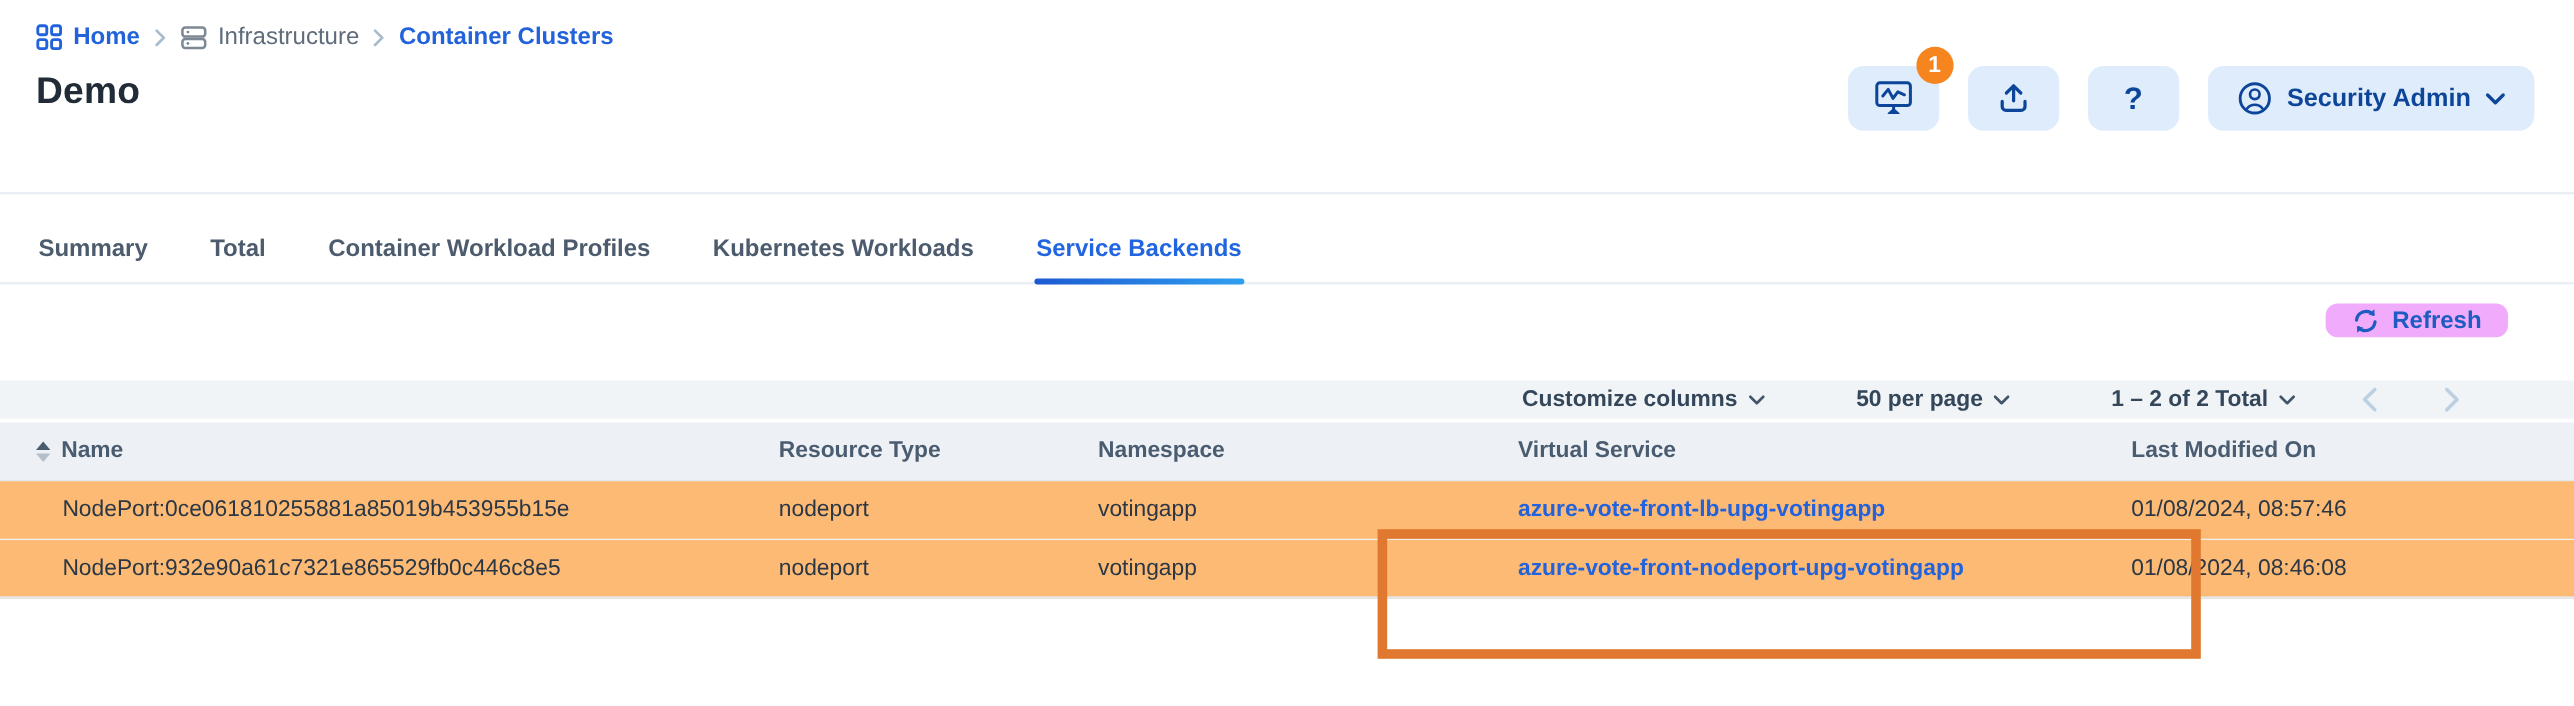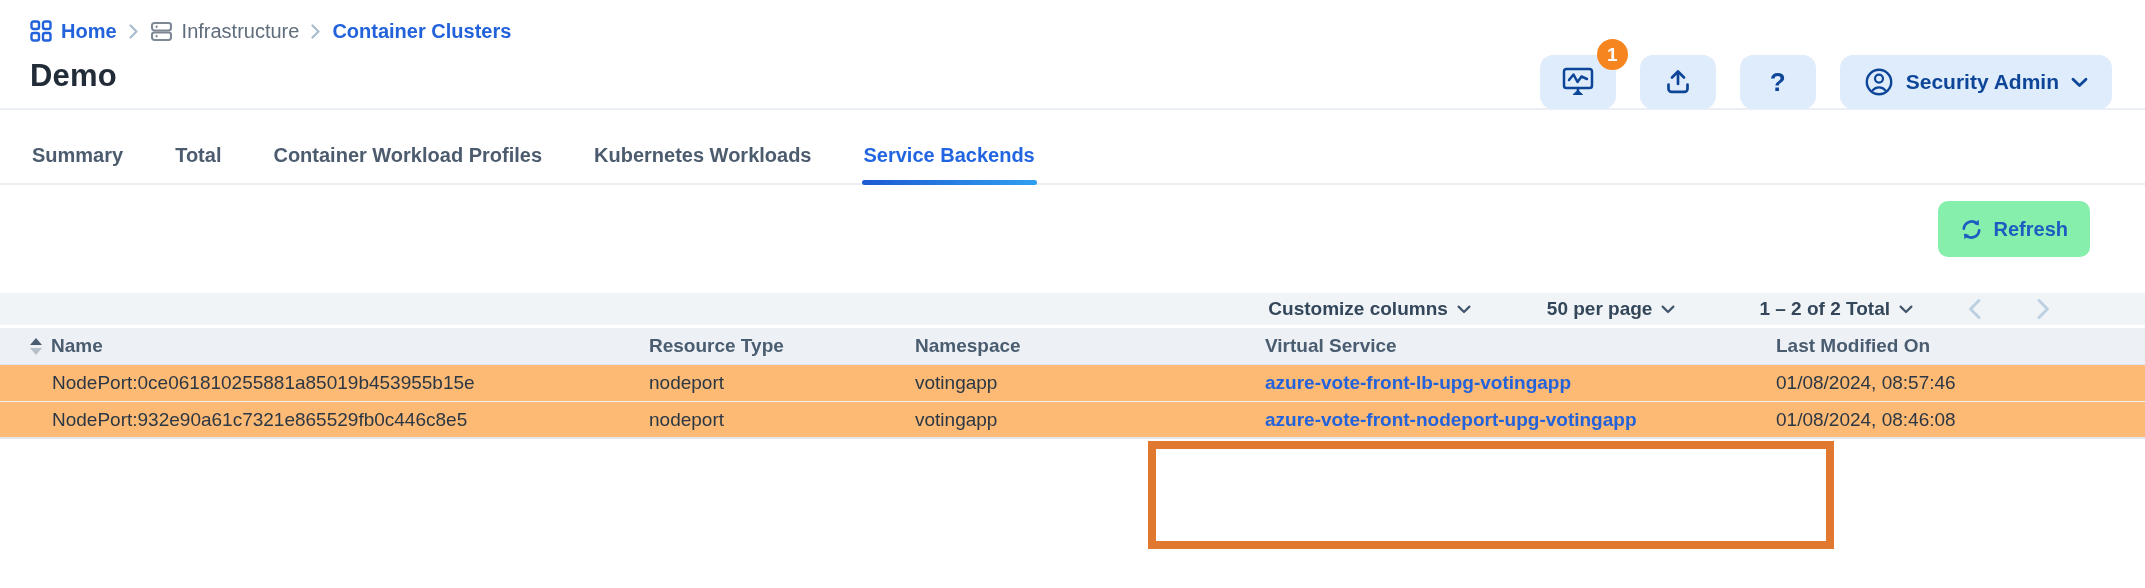--- a/index.html
+++ b/index.html
@@ -4,21 +4,21 @@
 <title>Demo</title>
 <style>
   * { margin:0; padding:0; box-sizing:border-box; }
   html,body { background:#ffffff; }
   body {
     width:2145px; height:588px; position:relative; overflow:hidden;
     font-family:"Liberation Sans","DejaVu Sans",sans-serif;
     color:#2b3744;
   }
   
-  .page-header{ position:relative; height:110px; padding:16px 33px 0 30px;
+  .page-header{ position:relative; height:162px; padding:16px 33px 0 30px;
     border-bottom:2px solid #e9eff5; }
   .breadcrumb{ display:flex; align-items:center; gap:12px; height:30px; font-size:20px; }
   .crumb{ display:flex; align-items:center; gap:9px; text-decoration:none; }
   .crumb-link{ color:#2262db; font-weight:600; cursor:pointer; }
   .crumb-muted{ color:#5f6c7b; font-weight:500; }
   .crumb-sep{ display:flex; align-items:center; }
   .page-title{ margin-top:12px; font-size:31px; font-weight:700; color:#222b38; letter-spacing:.2px; }
   .header-actions{ position:absolute; top:55px; right:33px; display:flex; gap:24px; height:54px; }
   .hbtn{ background:#dfecfb; border:none; border-radius:13px; min-width:76px;
     display:flex; align-items:center; justify-content:center; cursor:pointer; position:relative;
@@ -31,34 +31,34 @@
   
   .tabbar{ display:flex; gap:48px; padding:0 30px; margin-top:20px;
     border-bottom:2px solid #eaeff4; }
   .tab{ position:relative; font-size:20px; font-weight:700; color:#4c5c6e;
     padding:14px 2px 16px 2px; cursor:pointer; white-space:nowrap; }
   .tab.active{ color:#2166e0; }
   .tab.active::after{ content:""; position:absolute; left:0; right:0; bottom:-2px; height:5px;
     border-radius:3px; background:linear-gradient(90deg,#1d5ad2,#2f9ff0); }
   
   .refresh-row{ display:flex; justify-content:flex-end; padding-right:55px; margin-top:16px; }
-  .refresh-btn{ display:flex; align-items:center; gap:11px; background:#86efac; border:none;
-    border-radius:10px; height:56px; padding:0 22px; cursor:pointer;
+  .refresh-btn{ display:flex; align-items:center; gap:11px; background:#f0abfc; border:none;
+    border-radius:10px; height:28px; padding:0 22px; cursor:pointer;
     color:#1d5cc0; font-size:20px; font-weight:700; font-family:inherit; }
   
   .toolbar{ margin-top:36px; height:32px; background:#f0f4f7;
     display:flex; align-items:center; justify-content:flex-end; padding-right:94px; }
   .tool-dd{ display:flex; align-items:center; gap:9px; cursor:pointer;
     font-size:19px; font-weight:600; color:#33465a; background:none; border:none; font-family:inherit; }
   .tool-gap-a{ margin-right:76px; } .tool-gap-b{ margin-right:84px; }
   .page-arrow{ background:none; border:none; cursor:default; padding:0 0 0 0; margin-left:54px;
     display:flex; align-items:center; }
   
   .grid-row{ display:grid; grid-template-columns:619px 266px 350px 511px 1fr;
-    align-items:center; padding:0 30px; height:37px; }
+    align-items:center; padding:0 30px; height:49px; }
   .thead{ margin-top:3px; background:#edf1f5; border-bottom:1px solid #dfe6ed;
     font-size:19px; font-weight:600; color:#4a5c70; }
   .th-name{ display:flex; align-items:center; gap:9px; cursor:pointer; }
   .sort-icon{ display:flex; flex-direction:column; gap:3px; }
   .sort-icon .up{ width:0; height:0; border-left:6px solid transparent; border-right:6px solid transparent;
     border-bottom:7px solid #4a5c70; }
   .sort-icon .down{ width:0; height:0; border-left:6px solid transparent; border-right:6px solid transparent;
     border-top:7px solid #b6bfc9; }
   .trow{ font-size:19px; color:#2b3744; background:#fdba74; }
   .trow.r1{ border-bottom:1px solid #eef2f7; }

